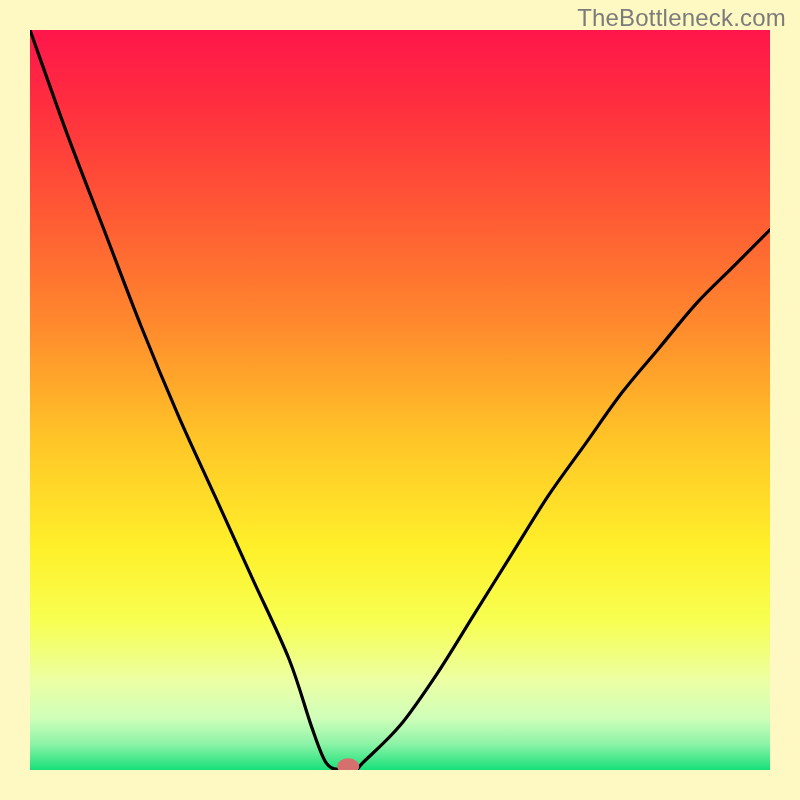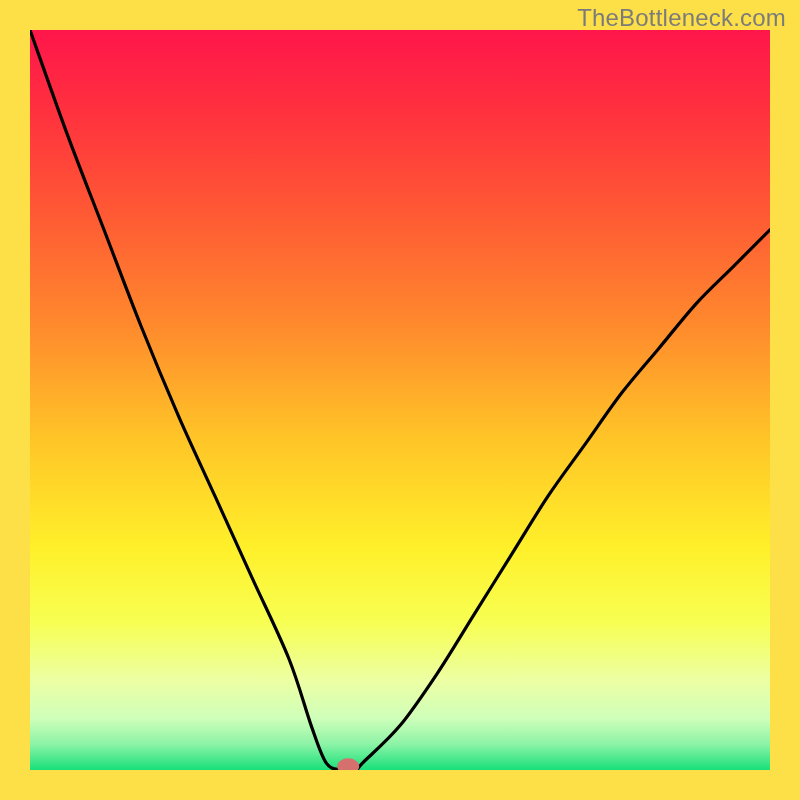--- a/index.html
+++ b/index.html
@@ -10,21 +10,21 @@
     background: #000;
     overflow: hidden;
     font-family: Arial, Helvetica, sans-serif;
   }
   .frame {
     position: absolute;
     left: 0;
     top: 0;
     width: 800px;
     height: 800px;
-    background: #fde047;
+    background: #fef9c3;
   }
   .watermark {
     position: absolute;
     top: 4px;
     right: 14px;
     color: #7b7b7b;
     font-size: 24px;
     font-weight: 400;
     letter-spacing: 0.2px;
     user-select: none;

